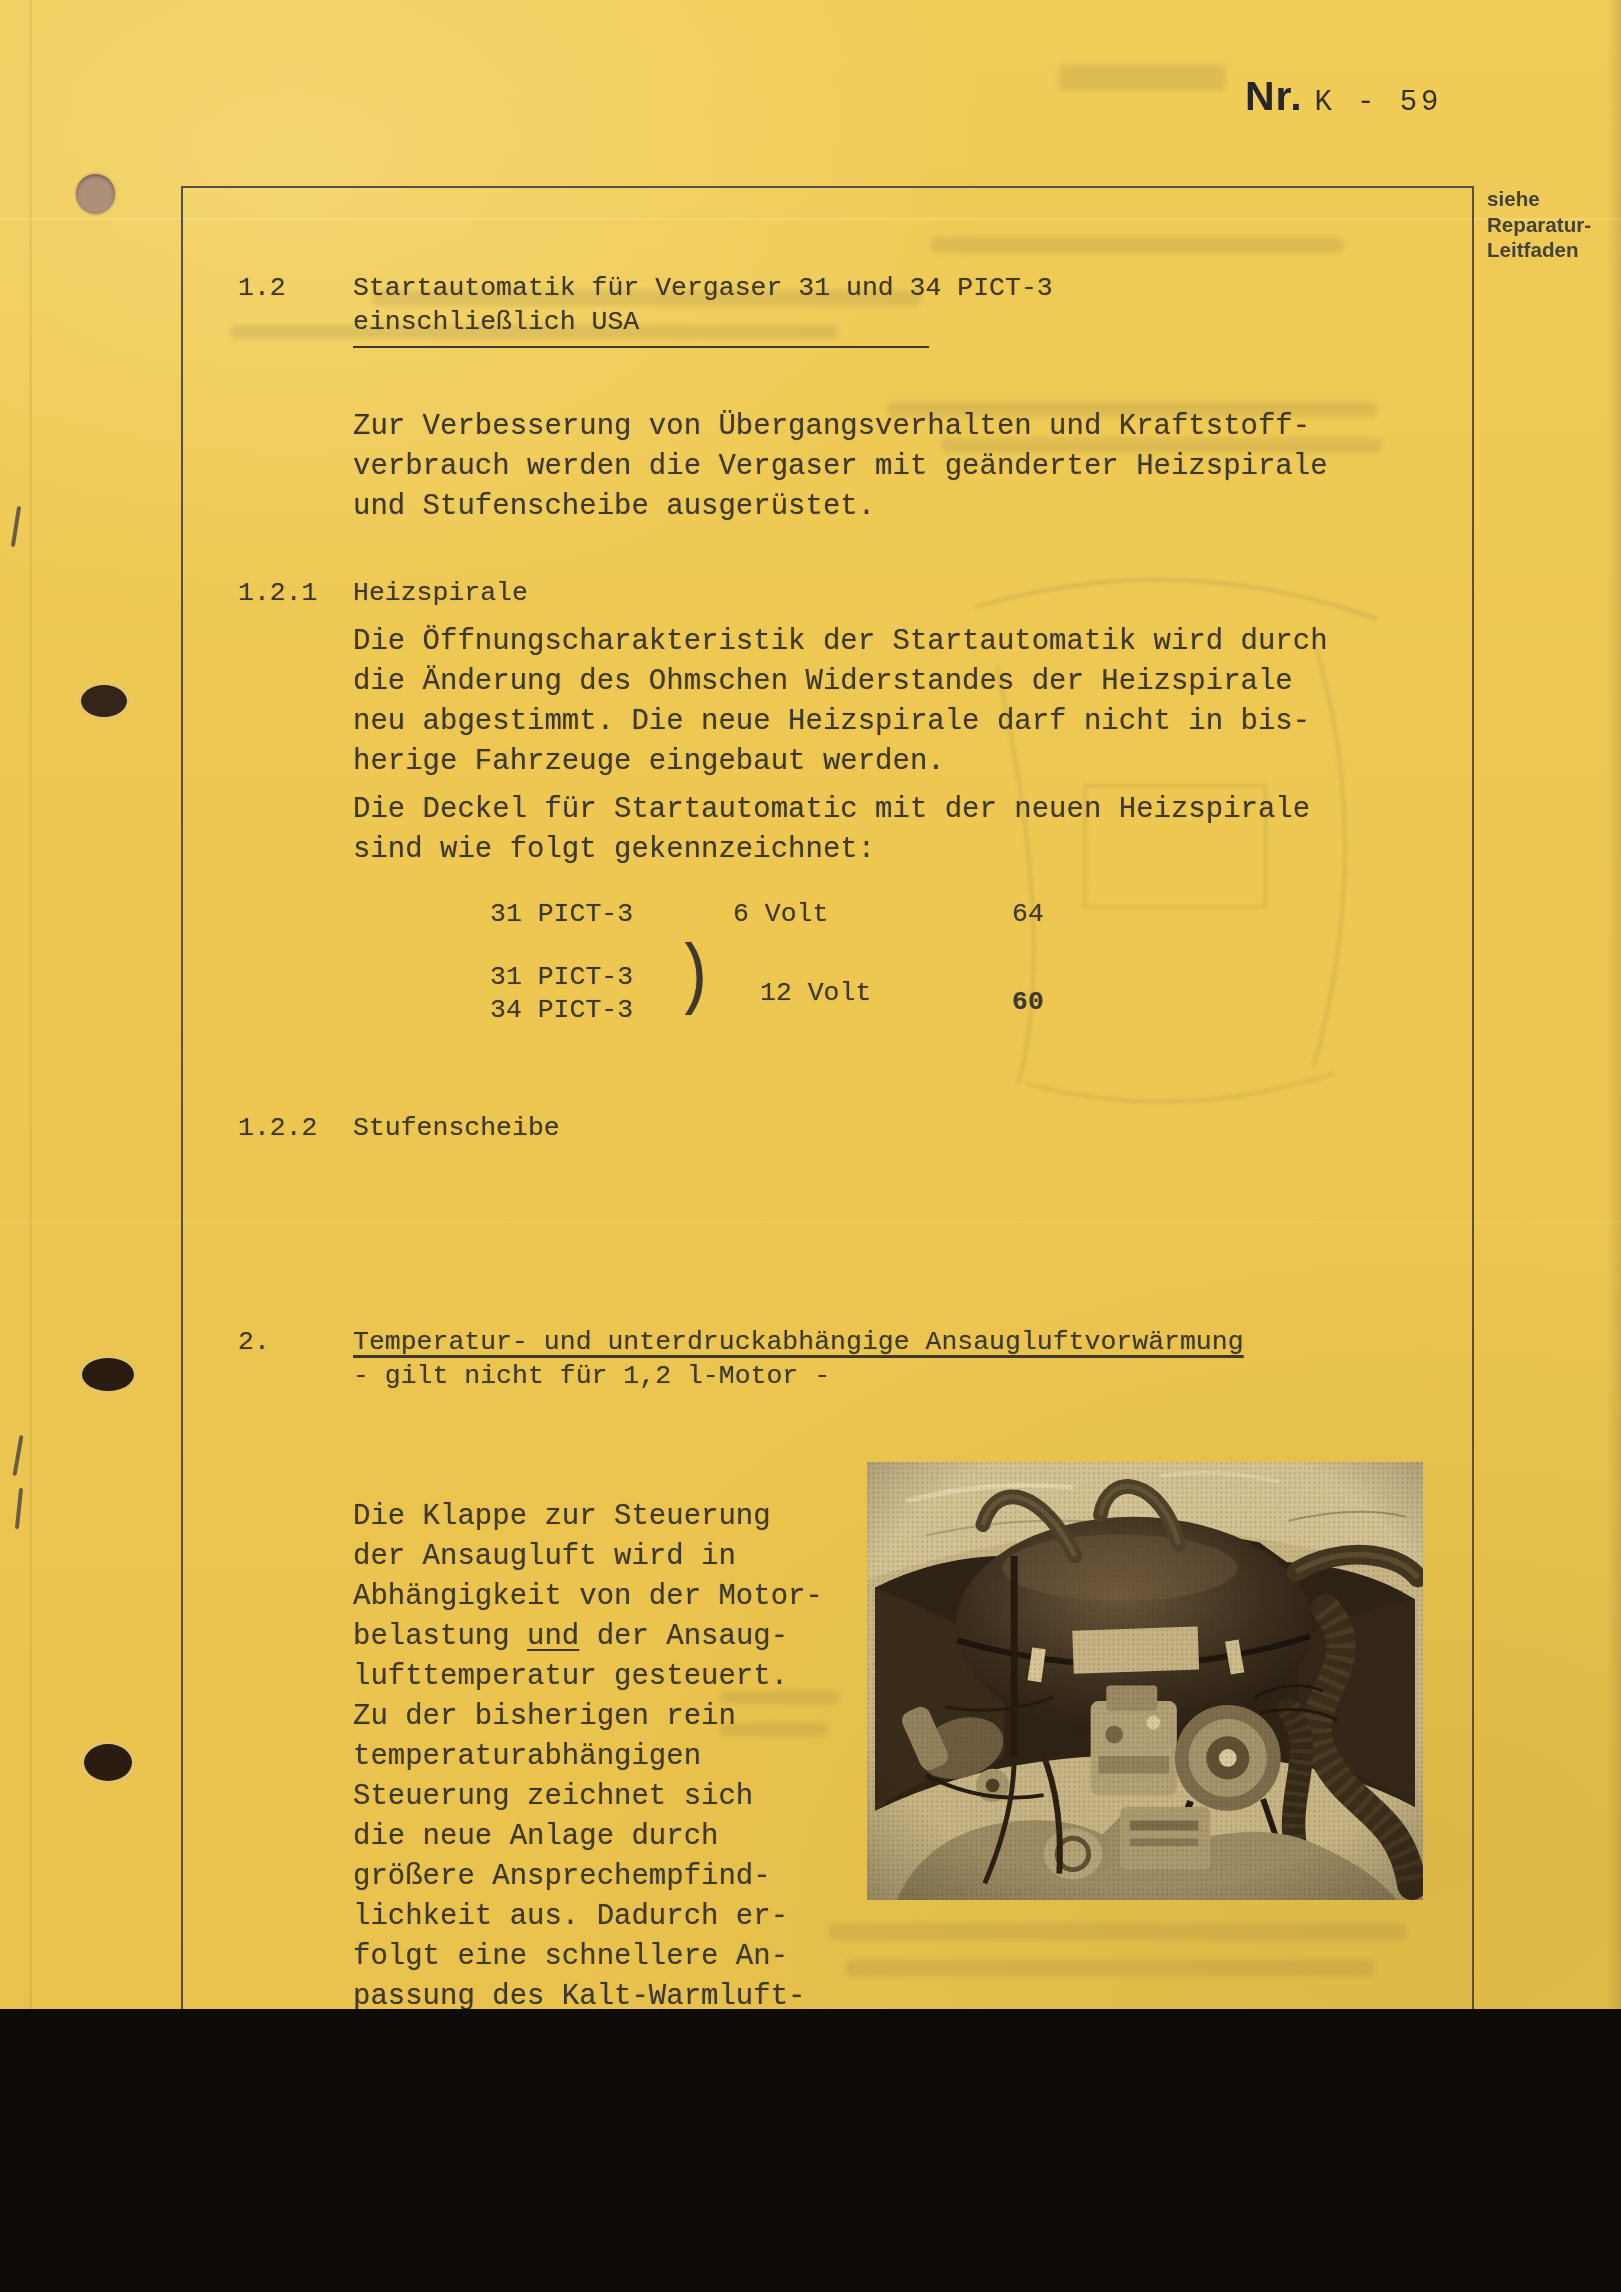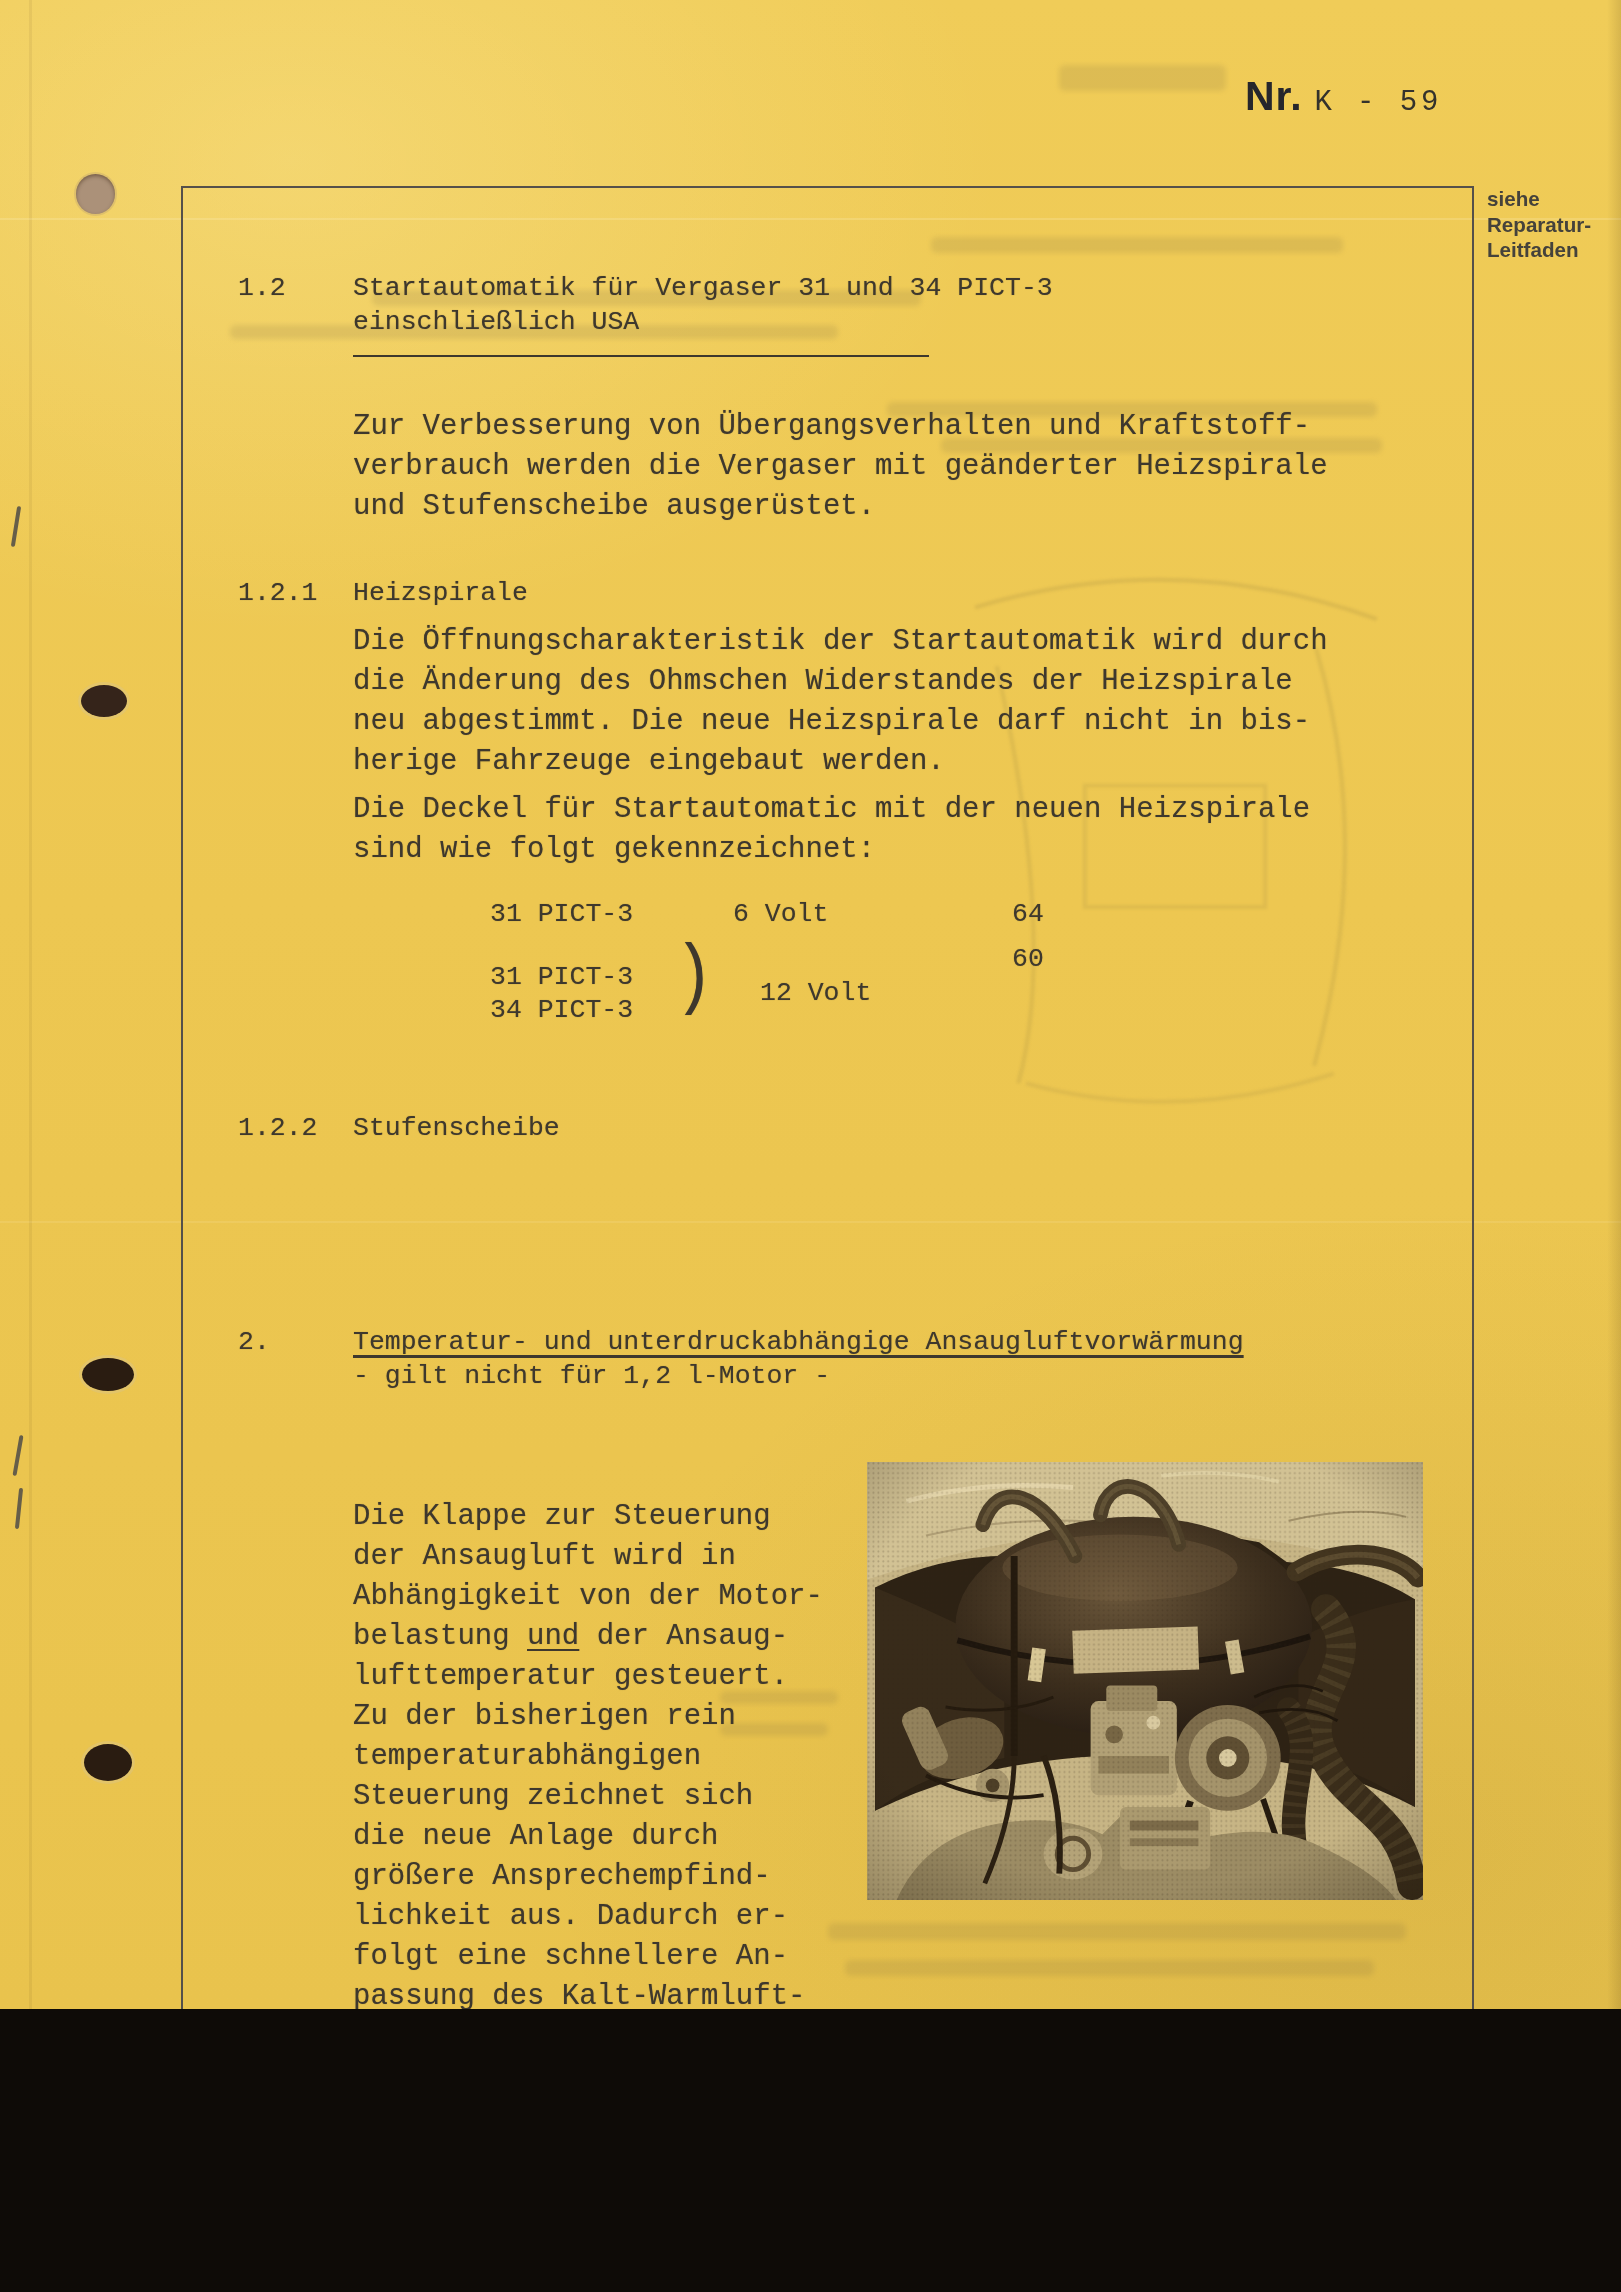--- a/index.html
+++ b/index.html
@@ -15,21 +15,21 @@
   
   .fold-left  { position:absolute; left:29px; top:0; width:2.9px; height:2293px; background:rgba(90,70,20,0.08); }
   .crease     { position:absolute; left:0; width:100%; height:2px; background:rgba(255,250,220,0.18); }
 
   
   .tw { position:absolute; font-size:29px; line-height:40px; white-space:pre-line;
         text-shadow:0 0 1px rgba(62,56,45,0.45); }
   .twhead { position:absolute; font-size:26.5px; line-height:34px; text-shadow:0 0 1px rgba(62,56,45,0.45); }
   .twhead .num { display:inline-block; width:115px; vertical-align:top; }
   .twhead .ht  { display:inline-block; vertical-align:top; }
-  .ulx { display:inline-block; width:576px; border-bottom:2.9px solid var(--ink,#3e382d); padding-bottom:16px; }
+  .ulx { display:inline-block; width:576px; border-bottom:2.9px solid var(--ink,#3e382d); padding-bottom:7px; }
   .u2  { text-decoration:underline; text-decoration-thickness:2.5px; text-underline-offset:5.9px;margin-top:48px; }
   .u-word { text-decoration:underline; text-decoration-thickness:2px; text-underline-offset:4.9px; }
 
   .tbl-cell { position:absolute; font-size:26.5px; line-height:33px; text-shadow:0 0 1px rgba(62,56,45,0.45); }
   .brace { position:absolute; font-size:78px; line-height:78px; transform:scaleX(0.85); transform-origin:left center;
            text-shadow:0 0 1px rgba(62,56,45,0.4); }
 
   
   .doc-number { position:absolute; left:1245px; top:73px; white-space:nowrap; }
   .doc-number .nr  { font-family:"Liberation Sans",sans-serif; font-weight:bold; font-size:41px; color:var(--head,#26262c); letter-spacing:1px; }
@@ -137,21 +137,21 @@
 sind wie folgt gekennzeichnet:</div>
 
   <span class="tbl-cell" style="left:490px;  top:898px;">31 PICT-3</span>
   <span class="tbl-cell" style="left:733px;  top:898px;">6 Volt</span>
   <span class="tbl-cell" style="left:1012px; top:898px;">64</span>
 
   <span class="tbl-cell" style="left:490px;  top:961px;">31 PICT-3</span>
   <span class="tbl-cell" style="left:490px;  top:994px;text-align:right;">34 PICT-3</span>
   <span class="brace" style="left:674px;  top:939px;">)</span>
   <span class="tbl-cell" style="left:760px;  top:977px;">12 Volt</span>
-  <span class="tbl-cell" style="left:1012px; top:943px;">60</span>
+  <span class="tbl-cell" style="left:1012px; top:986px;font-weight:bold;">60</span>
 
   <div class="twhead" style="left:238px; top:1111px;">
     <span class="num">1.2.2</span><span>Stufenscheibe</span>
   </div>
 
   <div class="twhead" style="left:238px; top:1325px;">
     <span class="num">2.</span><span class="ht">
       <span class="u2">Temperatur- und unterdruckabhängige Ansaugluftvorwärmung</span><br>
       <span>- gilt nicht für 1,2 l-Motor -</span>
     </span>

